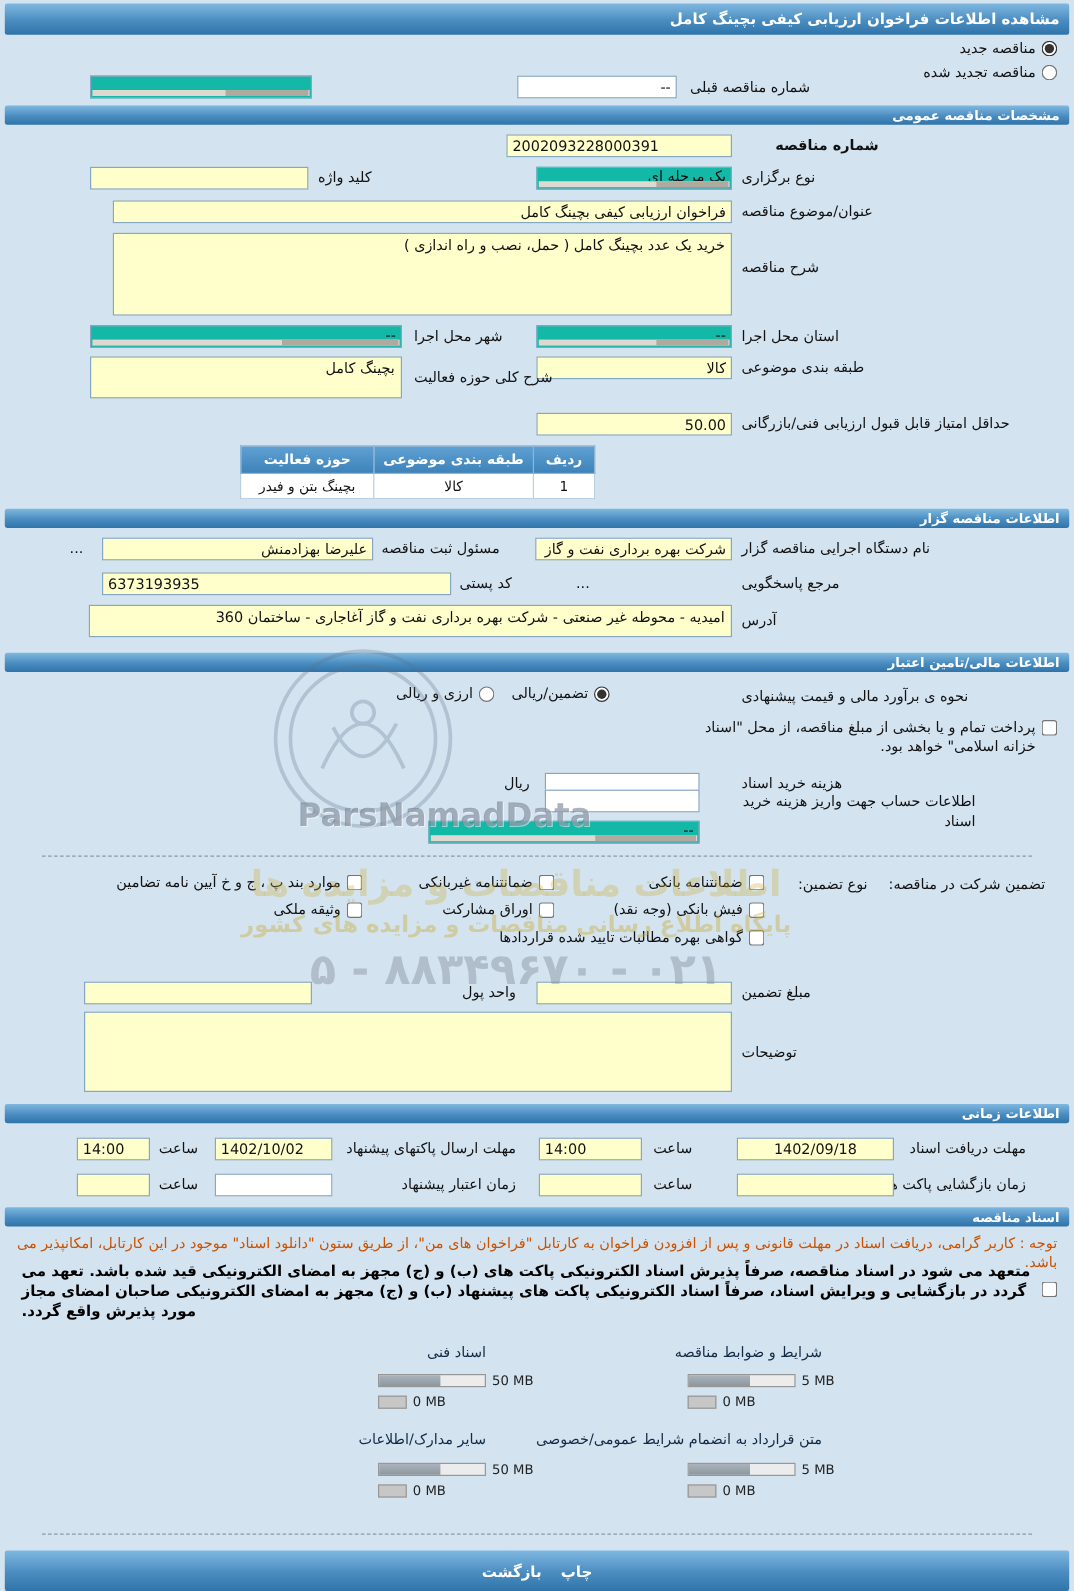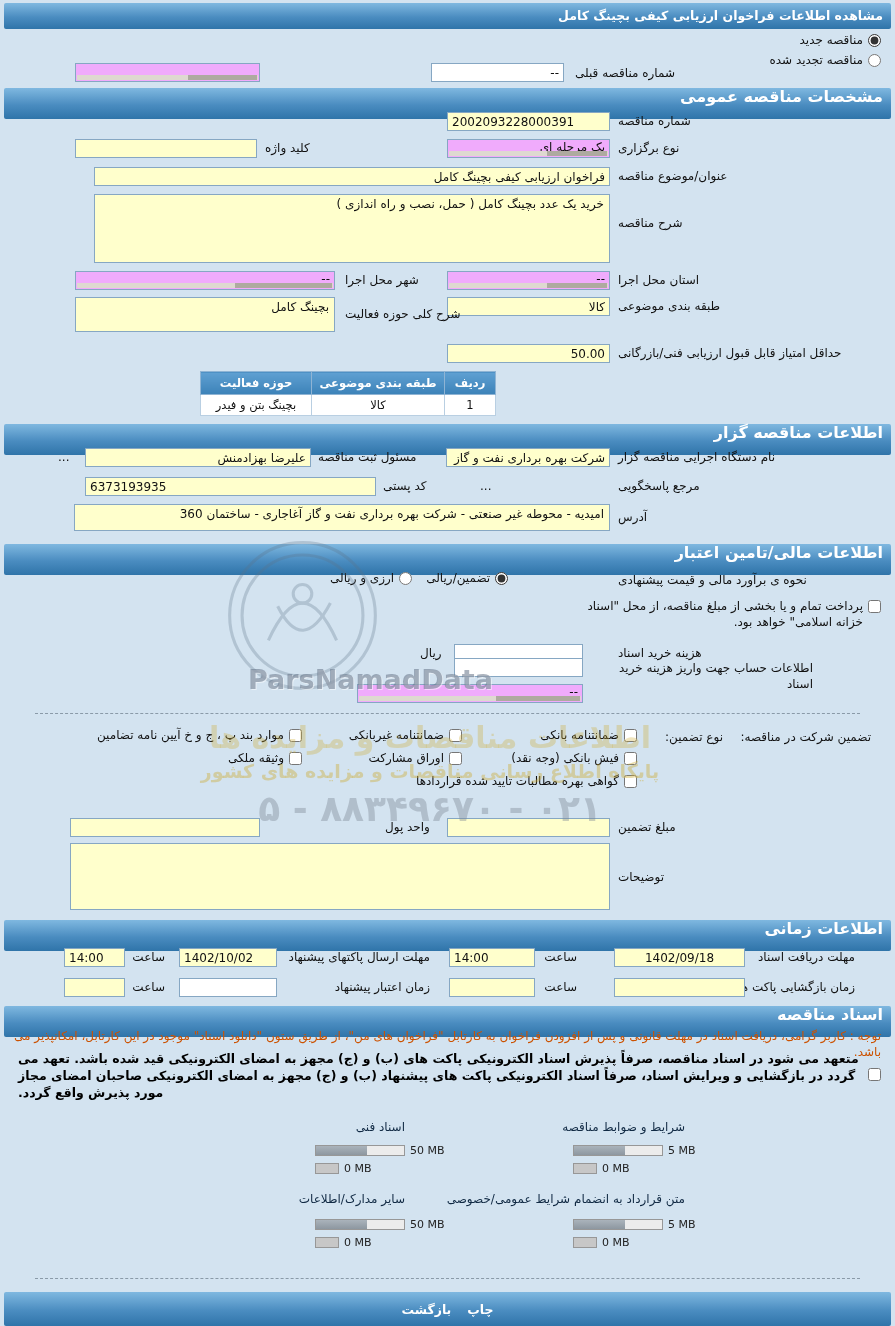--- a/index.html
+++ b/index.html
@@ -1,28 +1,28 @@
 <!DOCTYPE html>
 <html lang="fa" dir="rtl"><head>
 <meta charset="utf-8">
 <style>
   html,body{margin:0;padding:0;background:#fff;font-family:"DejaVu Sans",sans-serif;}
   #page{position:relative;width:895px;height:1326px;background:#d3e3f0;overflow:hidden;direction:rtl;}
-  .bar{position:absolute;left:4px;right:4px;height:31px;background:linear-gradient(180deg,#7fb8e0 0%,#4a8cc0 55%,#2f74a9 100%);
-       color:#fff;font-size:16px;font-weight:bold;line-height:17px;padding:0 8px;box-sizing:border-box;border-radius:2px;}
+  .bar{position:absolute;left:4px;right:4px;height:16px;background:linear-gradient(180deg,#7fb8e0 0%,#4a8cc0 55%,#2f74a9 100%);
+       color:#fff;font-size:11px;font-weight:bold;line-height:17px;padding:0 8px;box-sizing:border-box;border-radius:2px;}
   .titlebar{height:26px;line-height:26px;font-size:12.5px;top:3px;}
   .lb{position:absolute;font-size:12px;color:#111;white-space:nowrap;line-height:19px;}
   .f{position:absolute;height:19px;box-sizing:border-box;background:#ffffcc;border:1px solid #86a7c3;
      font-family:"DejaVu Sans",sans-serif;font-size:12px;padding:0 4px;color:#111;outline:none;}
   .white{background:#fff;}
   .num{direction:ltr;text-align:left;}
   .numr{direction:ltr;text-align:right;}
   .ta{position:absolute;box-sizing:border-box;background:#ffffcc;border:1px solid #86a7c3;
       font-family:"DejaVu Sans",sans-serif;font-size:12px;padding:2px 5px;resize:none;outline:none;color:#111;}
-  .ddl{position:absolute;box-sizing:border-box;background:#f0abfc;border:1px solid #86a7c3;font-size:12px;
+  .ddl{position:absolute;box-sizing:border-box;background:#14b8a6;border:1px solid #86a7c3;font-size:12px;
        height:19px;line-height:12px;padding:1px 4px 0 4px;overflow:hidden;color:#111;}
   .ddl .sb{position:absolute;left:1px;right:1px;bottom:1px;height:5px;background:#ded9d0;}
   .ddl .sb i{position:absolute;right:1px;top:0;width:38%;height:5px;background:#aeaaa0;}
   input[type=radio],input[type=checkbox]{width:13px;height:13px;margin:0;accent-color:#333;}
   .rgroup{position:absolute;display:flex;align-items:center;gap:5px;font-size:12px;color:#111;}
   .dash{position:absolute;left:35px;right:35px;border-top:1px dashed #8a9aa8;height:0;}
   .gtable{position:absolute;top:371px;left:200px;border-collapse:collapse;background:#fff;}
   .gtable th{background:linear-gradient(180deg,#5fa0d2,#3c82b8);color:#fff;font-size:11.5px;height:22px;
              border:1px solid #8fb4d4;padding:0 6px;font-weight:bold;white-space:nowrap;}
   .gtable td{font-size:11.5px;height:20px;text-align:center;border:1px solid #b9cfe2;padding:0 6px;color:#111;white-space:nowrap;}
@@ -64,22 +64,22 @@
   <span class="lb" style="top:64px;left:575px;">شماره مناقصه قبلی</span>
   <input class="f white" style="top: 63px; right: 331px; width: 133px;" value="--">
   <div class="ddl" style="top:63px;left:75px;width:185px;">
     <div class="sb">
         <i></i>
       </div>
   </div>
 
   <div class="bar" style="top:88px;">مشخصات مناقصه عمومی</div>
 
-  <span class="lb" style="top:112px;left:618px;">شماره مناقصه</span>
-  <input class="f num" style="top: 112px; right: 285px; width: 163px;" value="2002093228000391">
+  <span class="lb" style="top:112px;left:646px;font-weight:bold;">شماره مناقصه</span>
+  <input class="f num" style="top: 112px; right: 285px; width: 188px;" value="2002093228000391">
 
   <span class="lb" style="top:139px;left:618px;">نوع برگزاری</span>
   <div class="ddl" style="top:139px;right:285px;width:163px;">
     <span>یک مرحله ای</span>
     <div class="sb">
         <i></i>
       </div>
   </div>
   <span class="lb" style="top:139px;left:265px;">کلید واژه</span>
   <input class="f" style="top: 139px; left: 75px; width: 182px;" value="">

